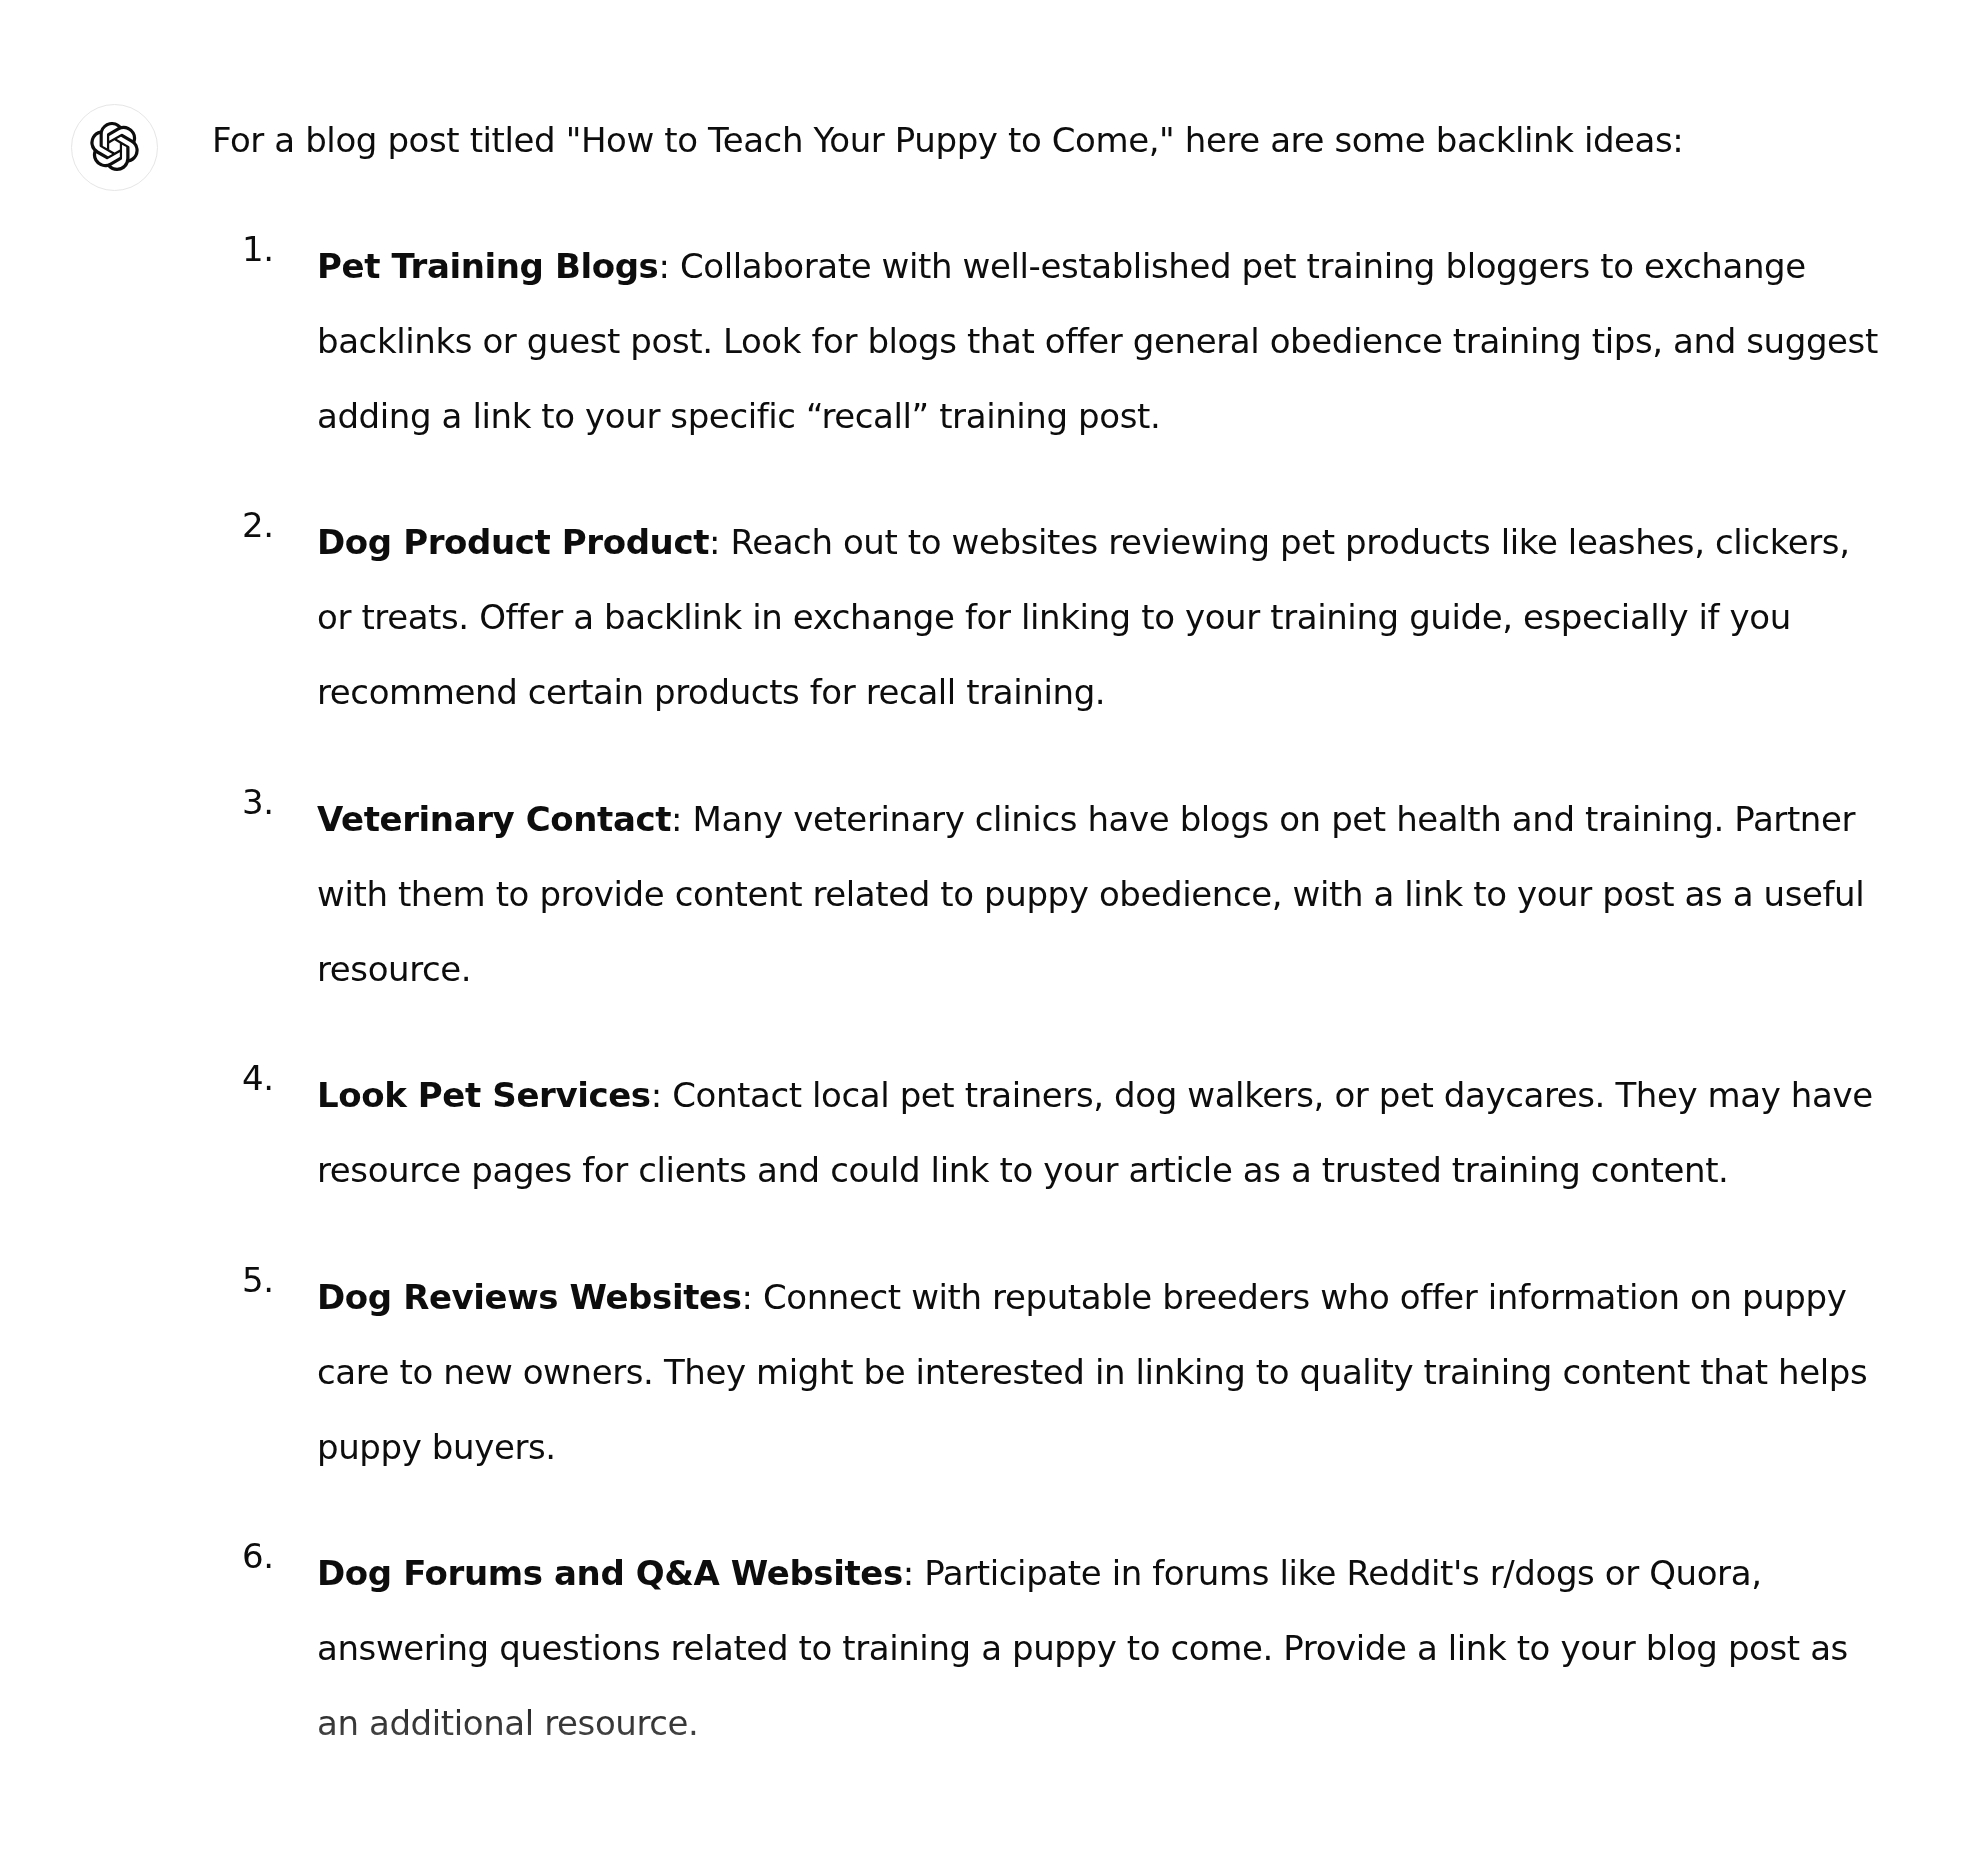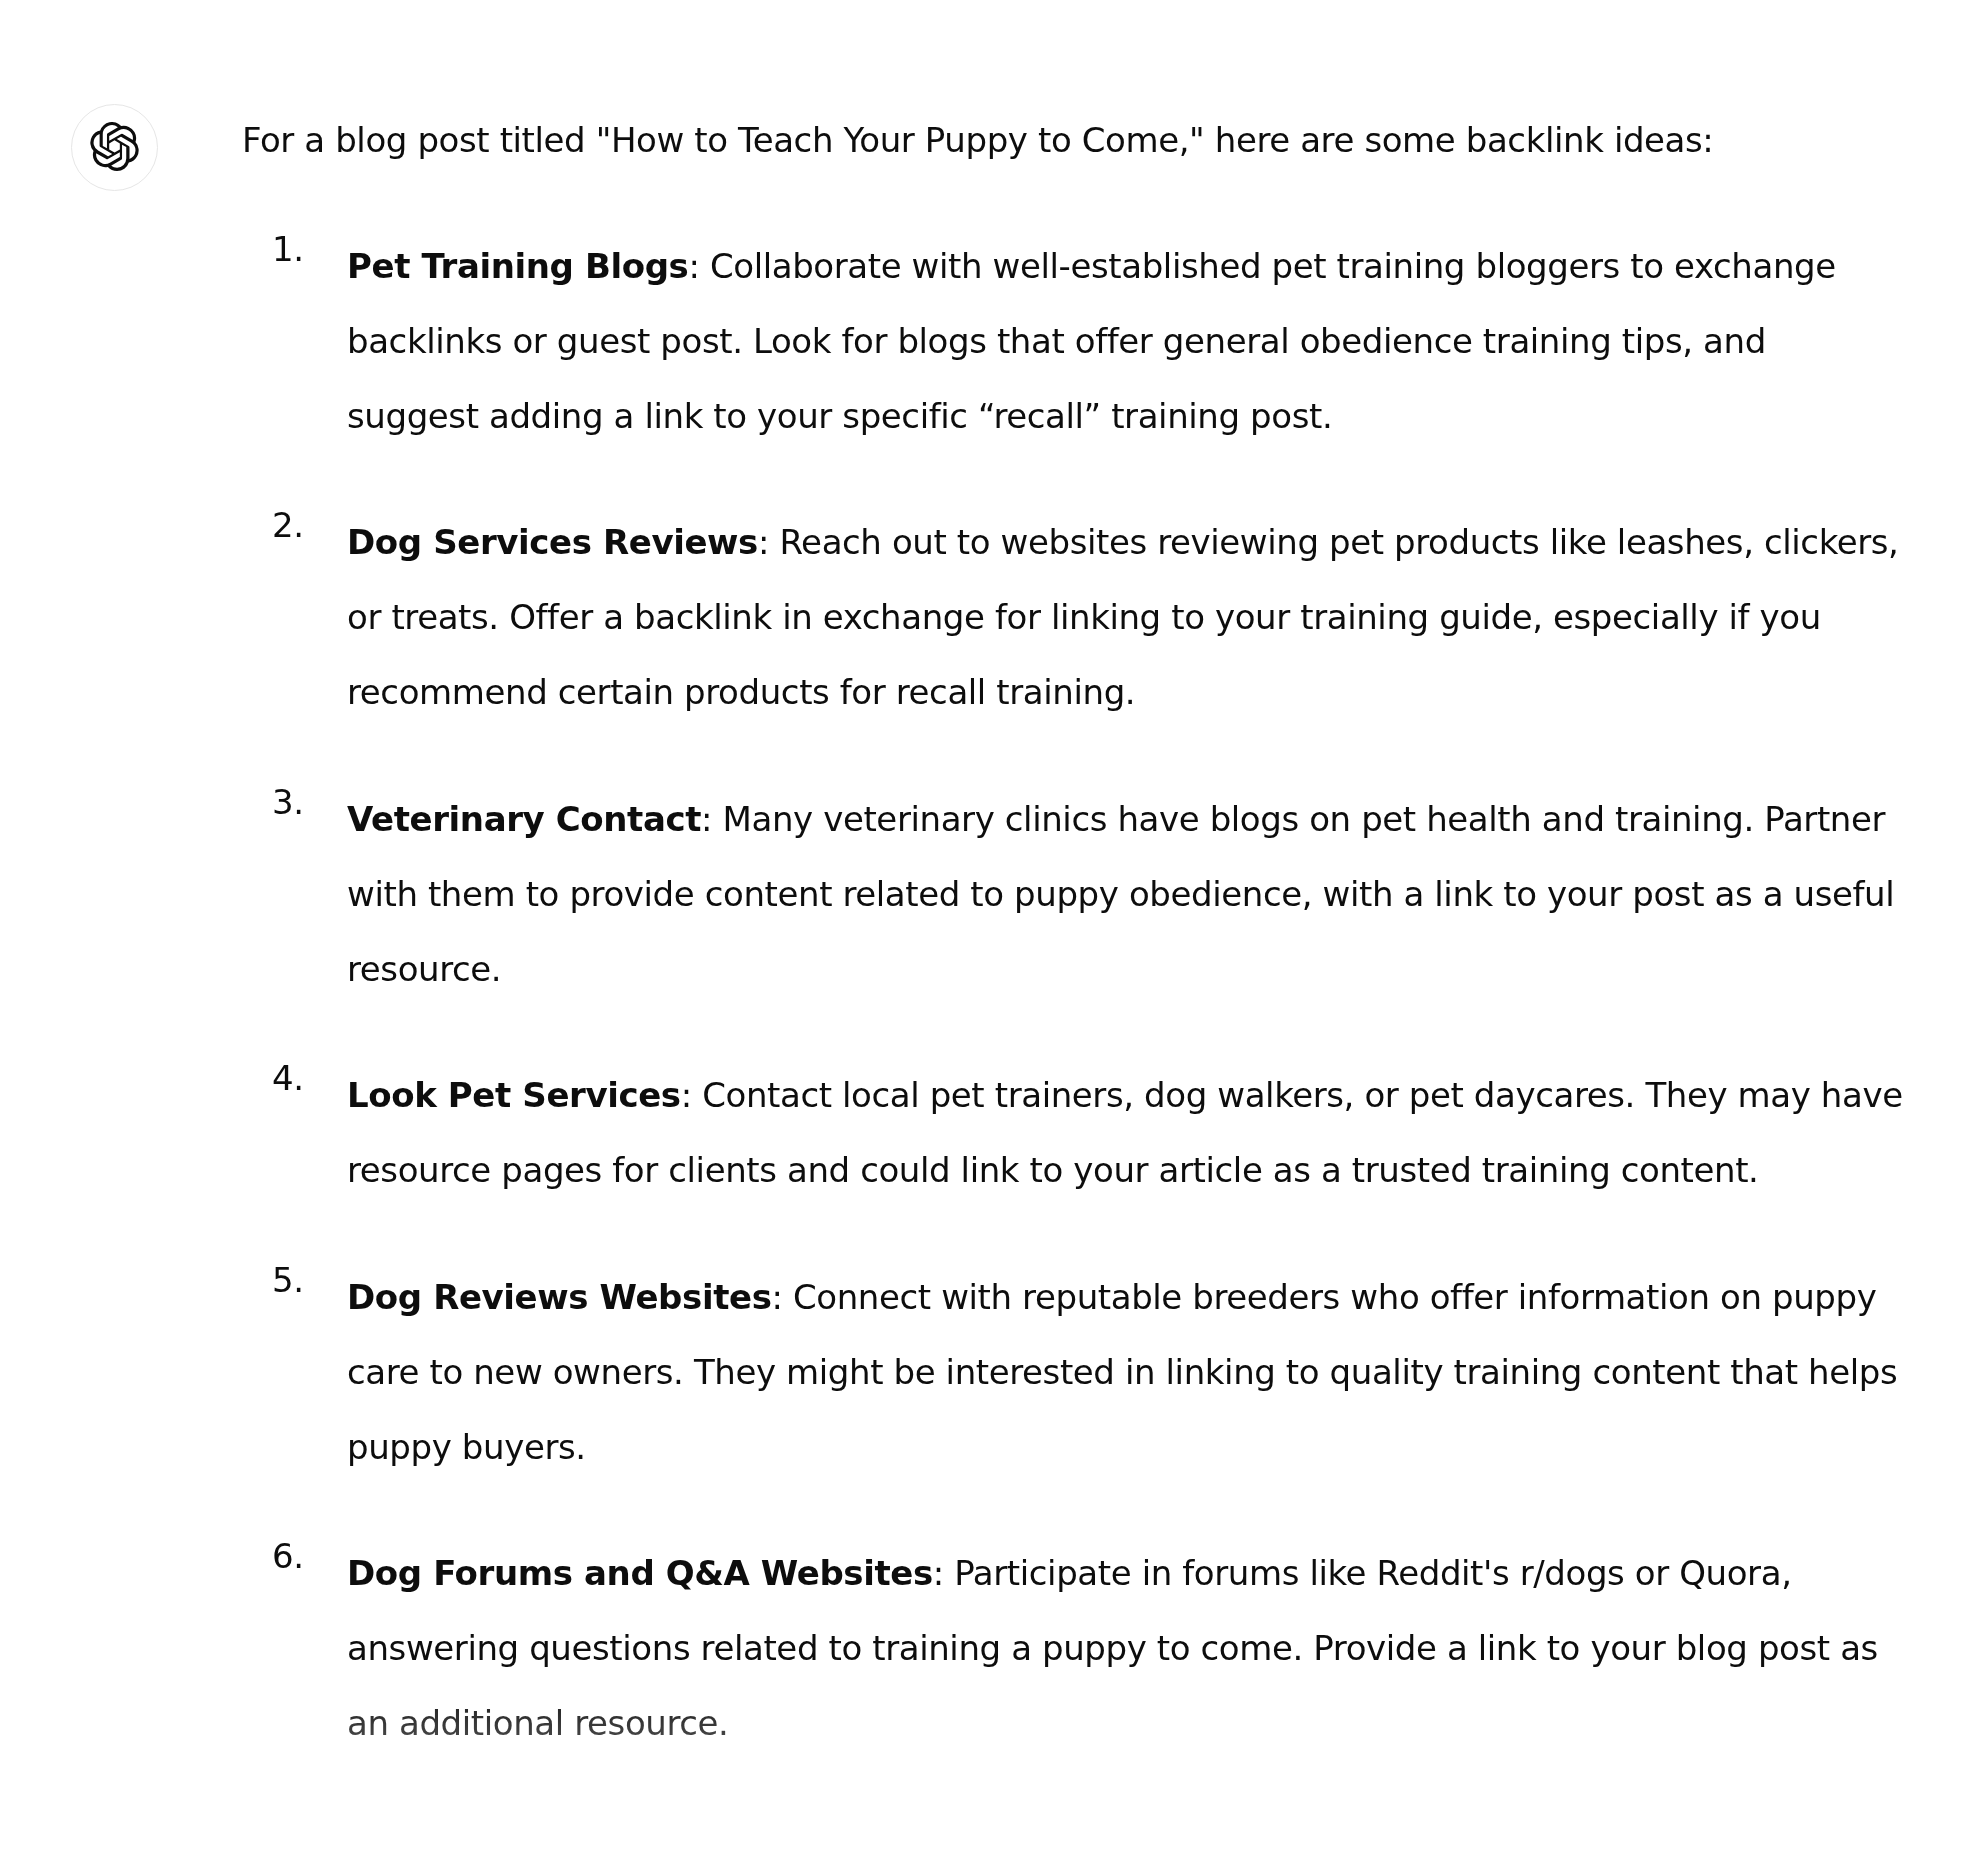--- a/index.html
+++ b/index.html
@@ -28,21 +28,21 @@
     font-size: 34px;
     line-height: 63px;
     color: var(--text-color, #0d0d0d);
   }
 
   
   .assistant-row {
     display: flex;
     align-items: flex-start;
     margin: 104px 55px 0 71px;
-    gap: 84px;
+    gap: 54px;
   }
   .avatar {
     box-sizing: border-box;
     flex: 0 0 87px;
     width: 87px;
     height: 87px;
     border-radius: 50%;
     border: 1.6px solid var(--avatar-border, #e6e6e6);
     display: flex;
     align-items: center;
@@ -116,21 +116,21 @@
       <p class="intro">For a blog post titled "How to Teach Your Puppy to Come," here are some backlink ideas:</p>
 
       <div id="backlink-list">
   <div class="item">
     <span class="item-num">1.</span>
     <p class="item-body"><b>Pet Training Blogs</b><span>: Collaborate with well-established pet training bloggers to exchange backlinks or guest post. Look for blogs that offer general obedience training tips, and suggest adding a link to your specific “recall” training post.</span></p>
   </div>
 
   <div class="item">
     <span class="item-num">2.</span>
-    <p class="item-body"><b>Dog Services Reviews</b><span>: Reach out to websites reviewing pet products like leashes, clickers, or treats. Offer a backlink in exchange for linking to your training guide, especially if you recommend certain products for recall training.</span></p>
+    <p class="item-body"><b>Dog Product Product</b><span>: Reach out to websites reviewing pet products like leashes, clickers, or treats. Offer a backlink in exchange for linking to your training guide, especially if you recommend certain products for recall training.</span></p>
   </div>
 
   <div class="item">
     <span class="item-num">3.</span>
     <p class="item-body"><b>Veterinary Contact</b><span>: Many veterinary clinics have blogs on pet health and training. Partner with them to provide content related to puppy obedience, with a link to your post as a useful resource.</span></p>
   </div>
 
   <div class="item">
     <span class="item-num">4.</span>
     <p class="item-body"><b>Look Pet Services</b><span>: Contact local pet trainers, dog walkers, or pet daycares. They may have resource pages for clients and could link to your article as a trusted training content.</span></p>

